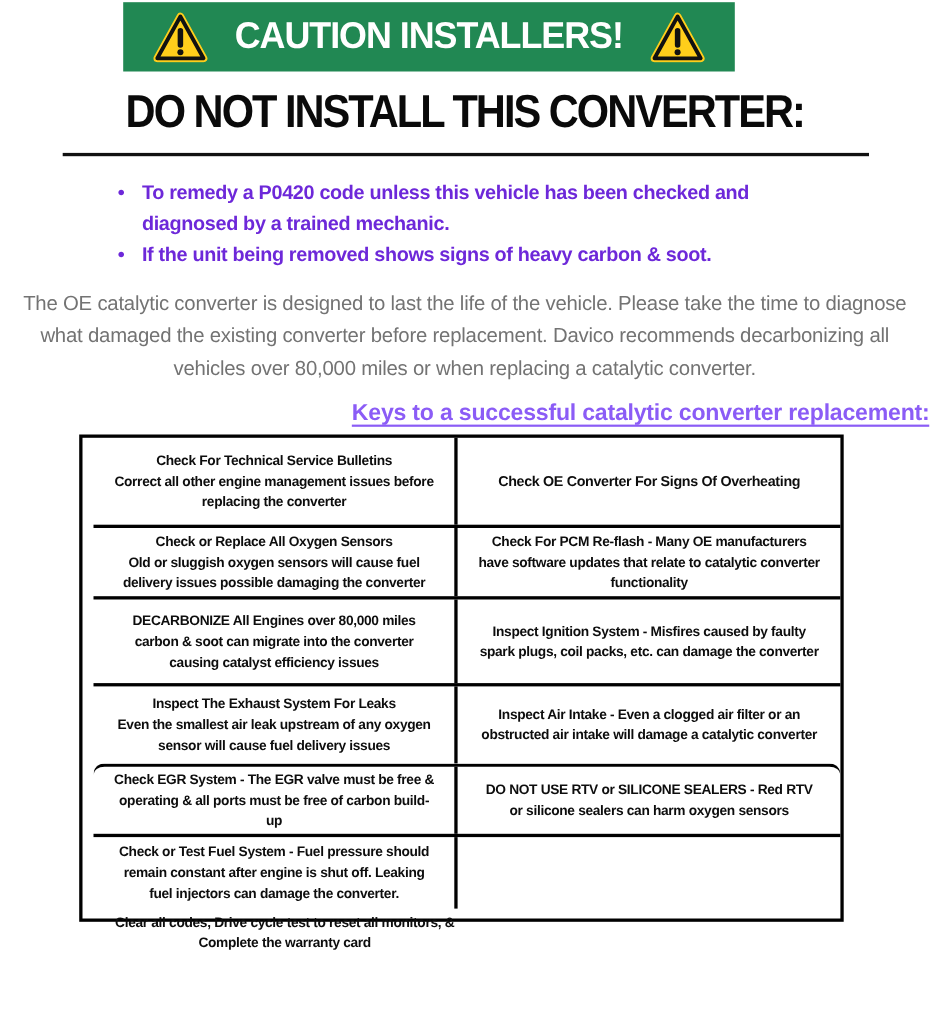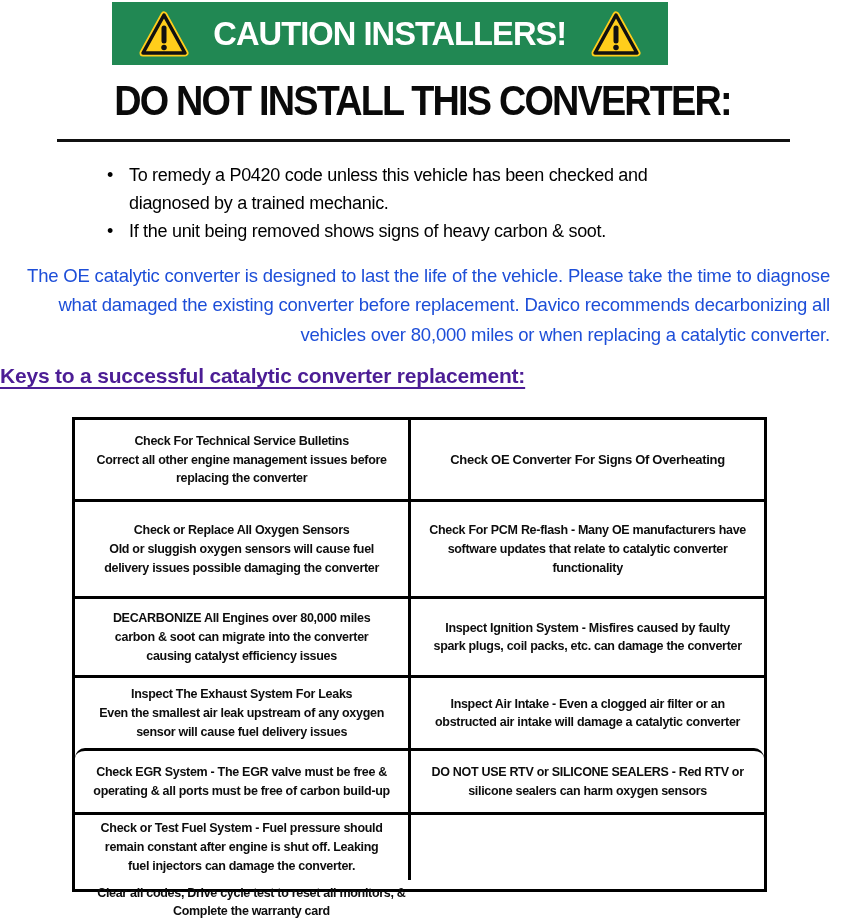--- a/index.html
+++ b/index.html
@@ -57,67 +57,68 @@
   
   .warning-list {
     list-style: none;
     margin: 20px 0 0 105px;
     padding: 0;
     width: 615px;
   }
   .warning-list li {
     position: relative;
     padding-left: 24px;
-    font-weight: normal;
+    font-weight: bold;
     font-size: 18px;
     letter-spacing: -0.3px;
     line-height: 1.55;
-    color: #000000;
+    color: #6d28d9;
   }
   .warning-list li::before {
     content: "\2022";
     position: absolute;
     left: 2px;
     top: 0;
   }
 
   
   .intro {
     width: 815px;
     margin: 15px auto 0 auto;
-    text-align: right;
+    text-align: center;
     font-size: 18.5px;
     line-height: 1.6;
-    color: #1d4ed8;
+    color: #737373;
     letter-spacing: -0.2px;
   }
 
   
   .keys-heading {
     margin-top: 15px;
-    text-align: left;
+    text-align: right;
     font-size: 21px;
     font-weight: bold;
-    color: #4c1d95;
+    color: #8b5cf6;
     text-decoration: underline;
     text-decoration-thickness: 2px;
     text-underline-offset: 4px;
     letter-spacing: -0.2px;
   }
 
   
   .keys-table {
     width: 695px;
-    margin: 29px 0 0 72px;
+    margin: 7px 0 0 72px;
     border: 3px solid #000000;
+    padding-left: 10px;
   }
   .trow { display: flex; }
   .trow + .trow { border-top: 3px solid #000000; }
   .trow:nth-child(1) { height: 79px; }
-  .trow:nth-child(2) { height: 97px; }
+  .trow:nth-child(2) { height: 65px; }
   .trow:nth-child(3) { height: 79px; justify-content: center; }
   .trow:nth-child(4) { height: 73px; }
   .trow:nth-child(5) { height: 64px; border-radius: 10px; }
   .trow:nth-child(6) { height: 77px; flex-direction: column; }
   .tcell {
     display: flex;
     align-items: center;
     justify-content: center;
     text-align: center;
     font-weight: bold;

